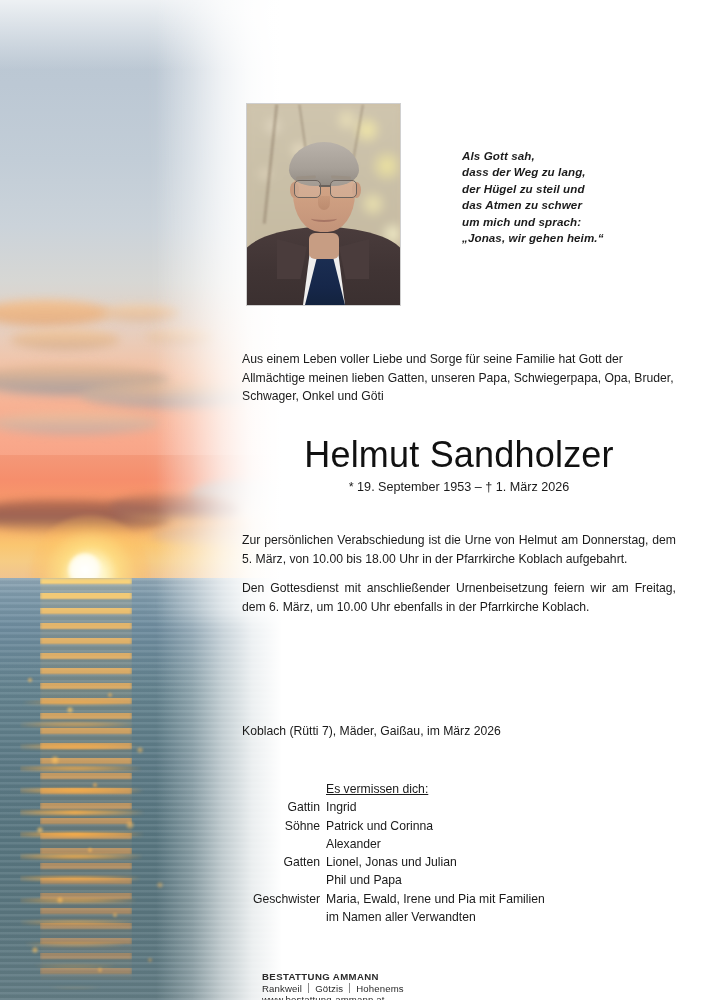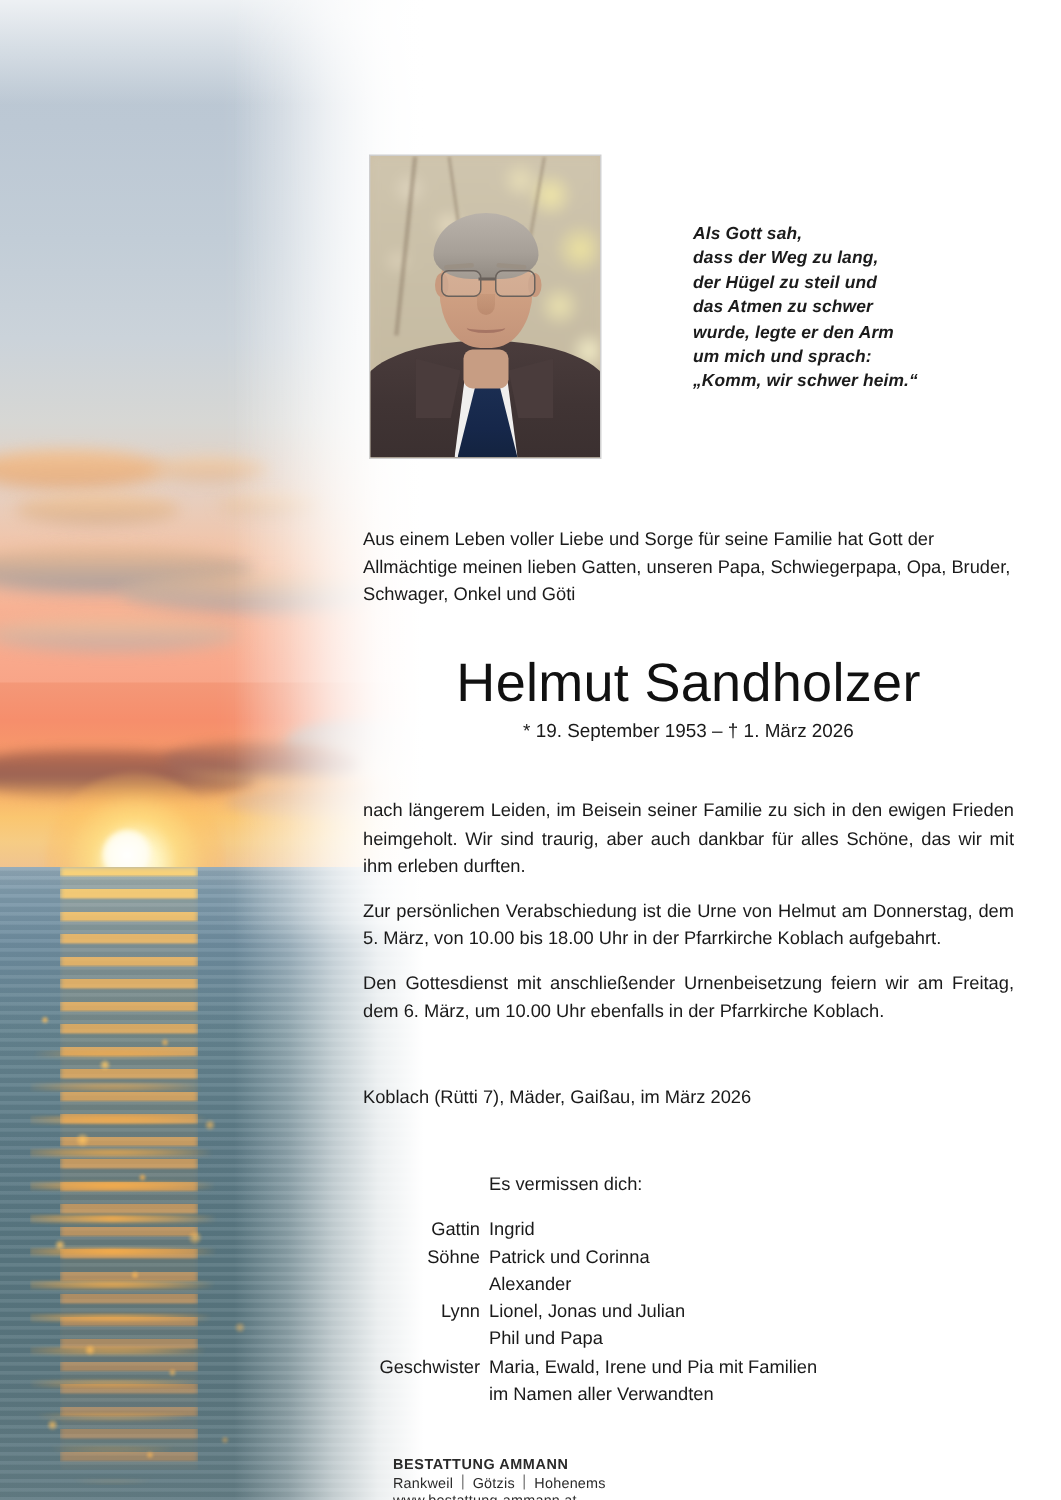--- a/index.html
+++ b/index.html
@@ -477,21 +477,22 @@
   .family {
     position: absolute;
     left: 242px; top: 780px;
     width: 400px;
     font-size: 12.2px;
     line-height: 18.3px;
     color: #1a1a1a;
   }
   .fam-head {
     margin-left: 84px;
-    margin-bottom: 12px;
+    margin-bottom: 0;
+    text-decoration: underline;
   }
   .fam-row {
     display: flex;
   }
   .fam-label {
     width: 78px;
     text-align: right;
     padding-right: 6px;
     flex: 0 0 78px;
   }
@@ -589,32 +590,30 @@
       </div>
       <div class="p-nose"></div>
       <div class="p-mouth"></div>
     </div>
 
     <div class="poem">
       <div>Als Gott sah,</div>
       <div>dass der Weg zu lang,</div>
       <div>der Hügel zu steil und</div>
       <div>das Atmen zu schwer</div>
-      <div>wurde, legte er den Arm</div>
       <div>um mich und sprach:</div>
-      <div>„Komm, wir schwer heim.“</div>
+      <div>„Jonas, wir gehen heim.“</div>
     </div>
 
     <div class="intro">Aus einem Leben voller Liebe und Sorge für seine Familie hat Gott der Allmächtige meinen lieben Gatten, unseren Papa, Schwiegerpapa, Opa, Bruder, Schwager, Onkel und Göti</div>
 
     <div class="name">Helmut Sandholzer</div>
     <div class="dates">* 19. September 1953  –  † 1. März 2026</div>
 
     <div class="body-block">
-      <p class="para">nach längerem Leiden, im Beisein seiner Familie zu sich in den ewigen Frieden heimgeholt. Wir sind traurig, aber auch dankbar für alles Schöne, das wir mit ihm erleben durften.</p>
       <p class="para">Zur persönlichen Verabschiedung ist die Urne von Helmut am Donnerstag, dem 5. März, von 10.00 bis 18.00 Uhr in der Pfarrkirche Koblach aufgebahrt.</p>
       <p class="para last">Den Gottesdienst mit anschließender Urnenbeisetzung feiern wir am Freitag, dem 6. März, um 10.00 Uhr ebenfalls in der Pfarrkirche Koblach.</p>
     </div>
 
     <div class="place-line">Koblach (Rütti 7), Mäder, Gaißau, im März 2026</div>
 
     <div class="family">
       <div class="fam-head">Es vermissen dich:</div>
       <div class="fam-row">
         <div class="fam-label">Gattin</div>
@@ -622,21 +621,21 @@
       </div>
       <div class="fam-row">
         <div class="fam-label">Söhne</div>
         <div class="fam-value">Patrick und Corinna</div>
       </div>
       <div class="fam-row">
         <div class="fam-label"></div>
         <div class="fam-value">Alexander</div>
       </div>
       <div class="fam-row">
-        <div class="fam-label">Lynn</div>
+        <div class="fam-label">Gatten</div>
         <div class="fam-value">Lionel, Jonas und Julian</div>
       </div>
       <div class="fam-row">
         <div class="fam-label"></div>
         <div class="fam-value">Phil und Papa</div>
       </div>
       <div class="fam-row">
         <div class="fam-label">Geschwister</div>
         <div class="fam-value">Maria, Ewald, Irene und Pia mit Familien</div>
       </div>

